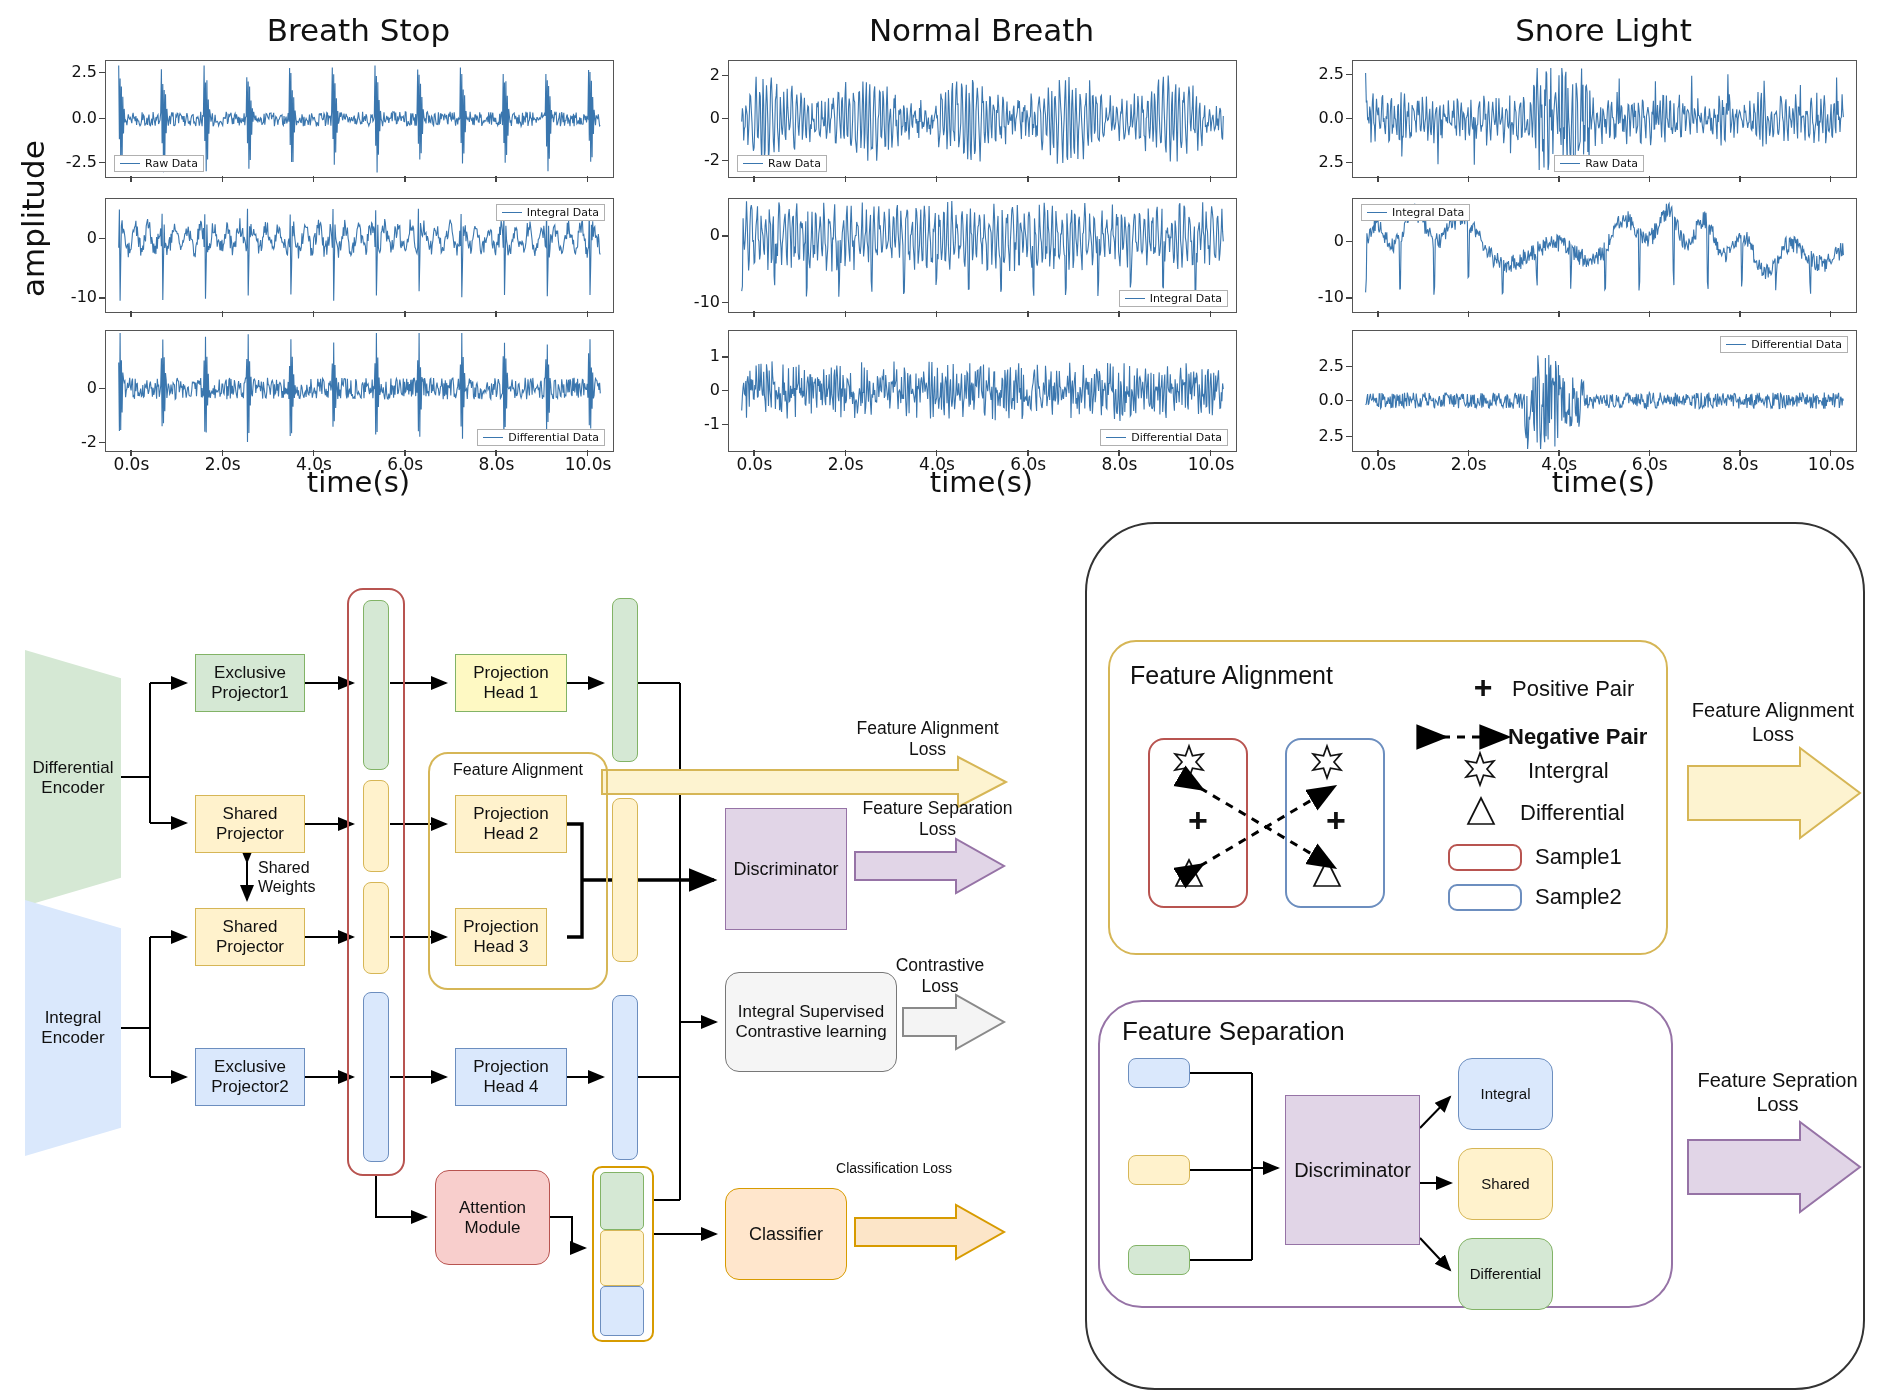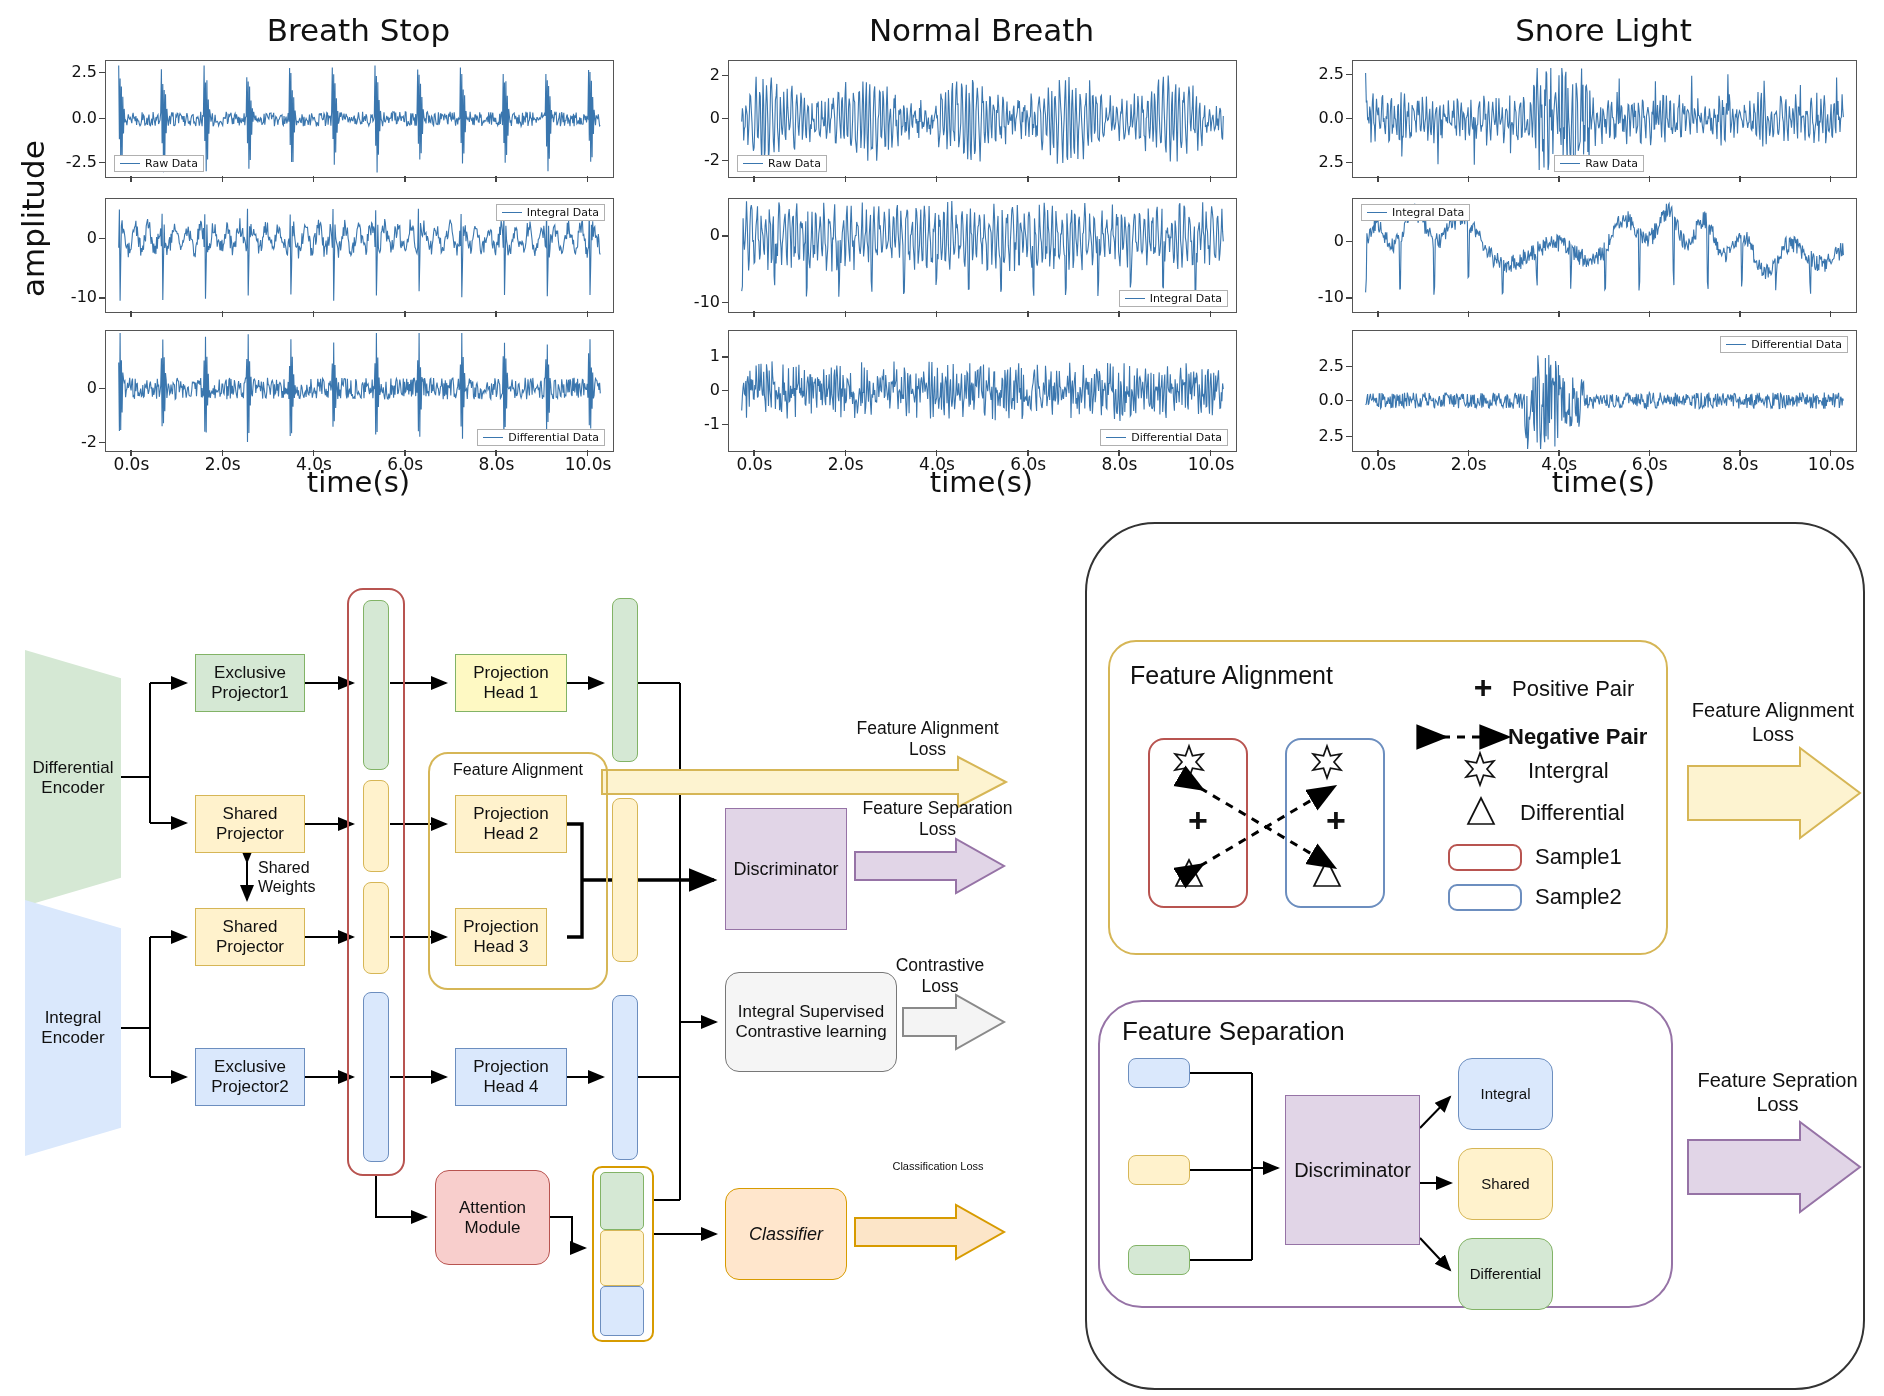--- a/index.html
+++ b/index.html
@@ -314,26 +314,26 @@
 
   <div class="node round" style="left:435px;top:1170px;width:115px;height:95px;background:#f8cecc;border-color:#b85450;font-size:17px;">Attention Module</div>
 
   <div class="node" style="left:592px;top:1166px;width:62px;height:176px;border:2px solid #d79b00;border-radius:10px;"></div>
   <div class="node bar" style="left:600px;top:1172px;width:44px;height:58px;background:#d5e8d4;border-color:#82b366;border-radius:5px;"></div>
   <div class="node bar" style="left:600px;top:1230px;width:44px;height:56px;background:#fff2cc;border-color:#d6b656;border-radius:5px;"></div>
   <div class="node bar" style="left:600px;top:1286px;width:44px;height:50px;background:#dae8fc;border-color:#6c8ebf;border-radius:5px;"></div>
 
   <div class="node" style="left:725px;top:808px;width:122px;height:122px;background:#e1d5e7;border:1.6px solid #9673a6;font-size:18px;">Discriminator</div>
   <div class="node round" style="left:725px;top:972px;width:172px;height:100px;background:#f5f5f5;border-color:#777;font-size:17px;padding:0 8px;">Integral Supervised Contrastive learning</div>
-  <div class="node round" style="left:725px;top:1188px;width:122px;height:92px;background:#ffe6cc;border-color:#d79b00;font-size:18px;font-style:italic;">Classifier</div>
+  <div class="node round" style="left:725px;top:1188px;width:122px;height:92px;background:#ffe6cc;border-color:#d79b00;font-size:18px;">Classifier</div>
 
   <div class="lbl" style="left:840px;top:718px;width:175px;font-size:17.5px;">Feature Alignment Loss</div>
   <div class="lbl" style="left:845px;top:798px;width:185px;font-size:17.5px;">Feature Separation Loss</div>
   <div class="lbl" style="left:875px;top:955px;width:130px;font-size:17.5px;">Contrastive Loss</div>
-  <div class="lbl" style="left:868px;top:1160px;width:140px;font-size:11px;">Classification Loss</div>
+  <div class="lbl" style="left:824px;top:1160px;width:140px;font-size:14px;">Classification Loss</div>
 
   <div class="node" style="left:1085px;top:522px;width:780px;height:868px;border:2px solid #333;border-radius:70px;"></div>
 
   <div class="node" style="left:1108px;top:640px;width:560px;height:315px;border:2.5px solid #d6b656;border-radius:28px;"></div>
   <div class="lbl" style="left:1130px;top:660px;width:240px;font-size:25px;text-align:left;">Feature Alignment</div>
 
   <div class="node" style="left:1148px;top:738px;width:100px;height:170px;border:2px solid #b85450;border-radius:16px;background:#fff;"></div>
   <div class="node" style="left:1285px;top:738px;width:100px;height:170px;border:2px solid #6c8ebf;border-radius:16px;background:#fff;"></div>
 
   <svg class="overlay2" width="1884" height="1396">

